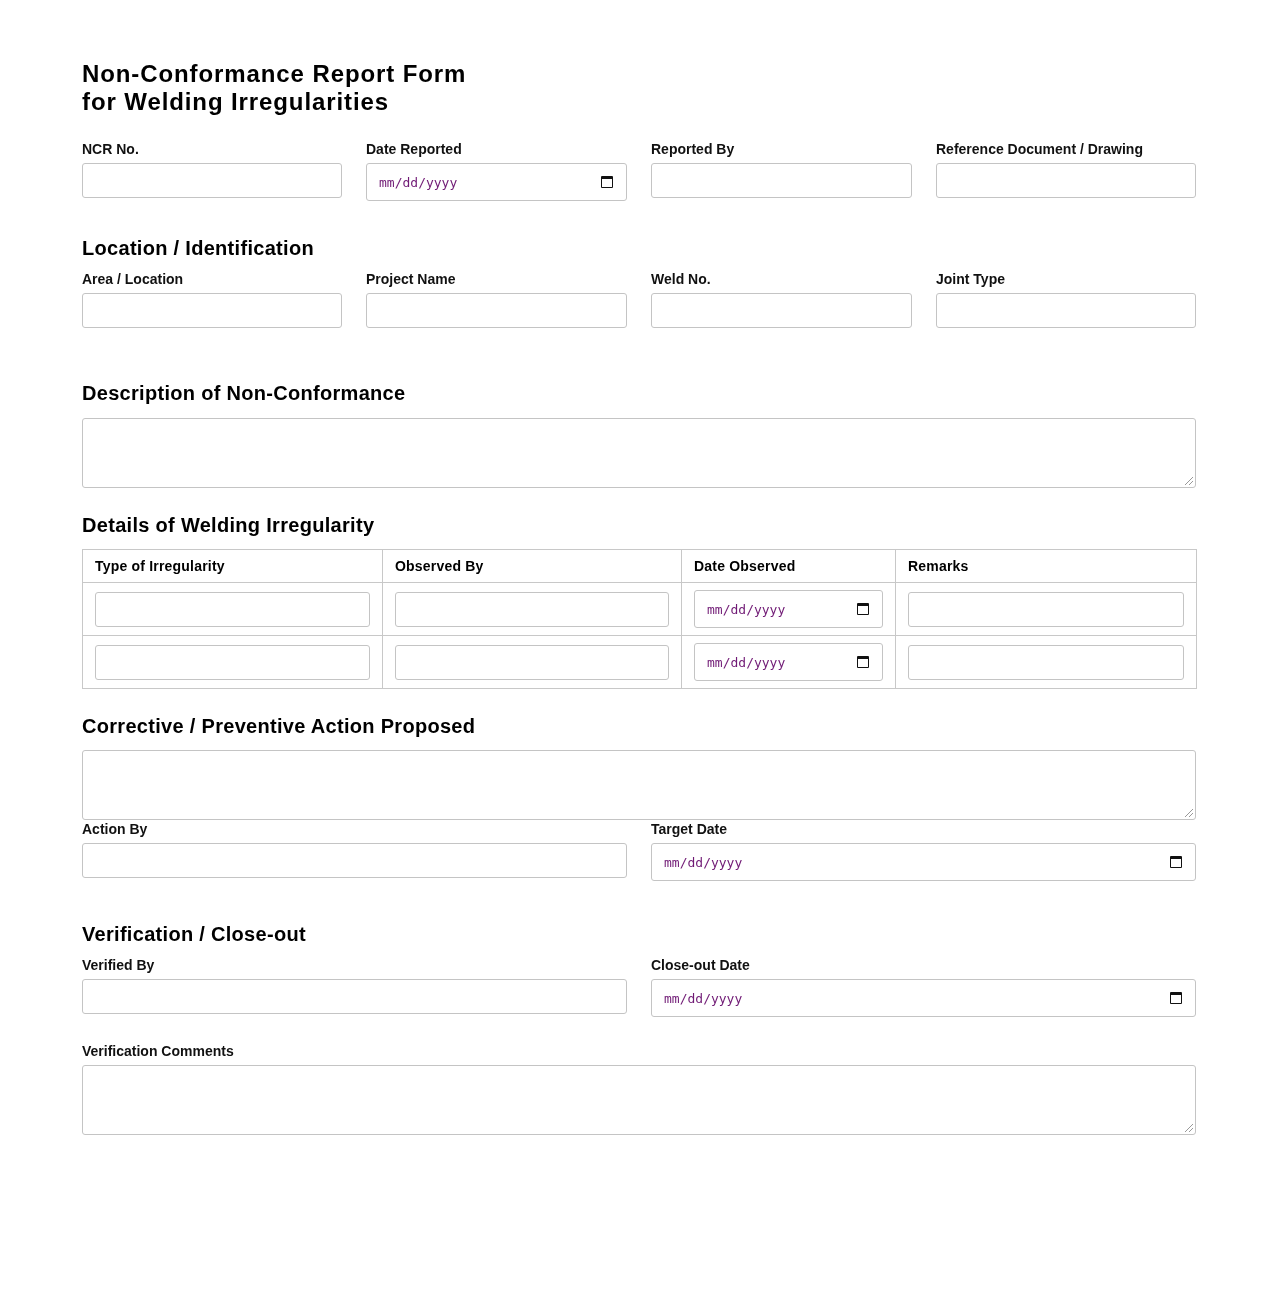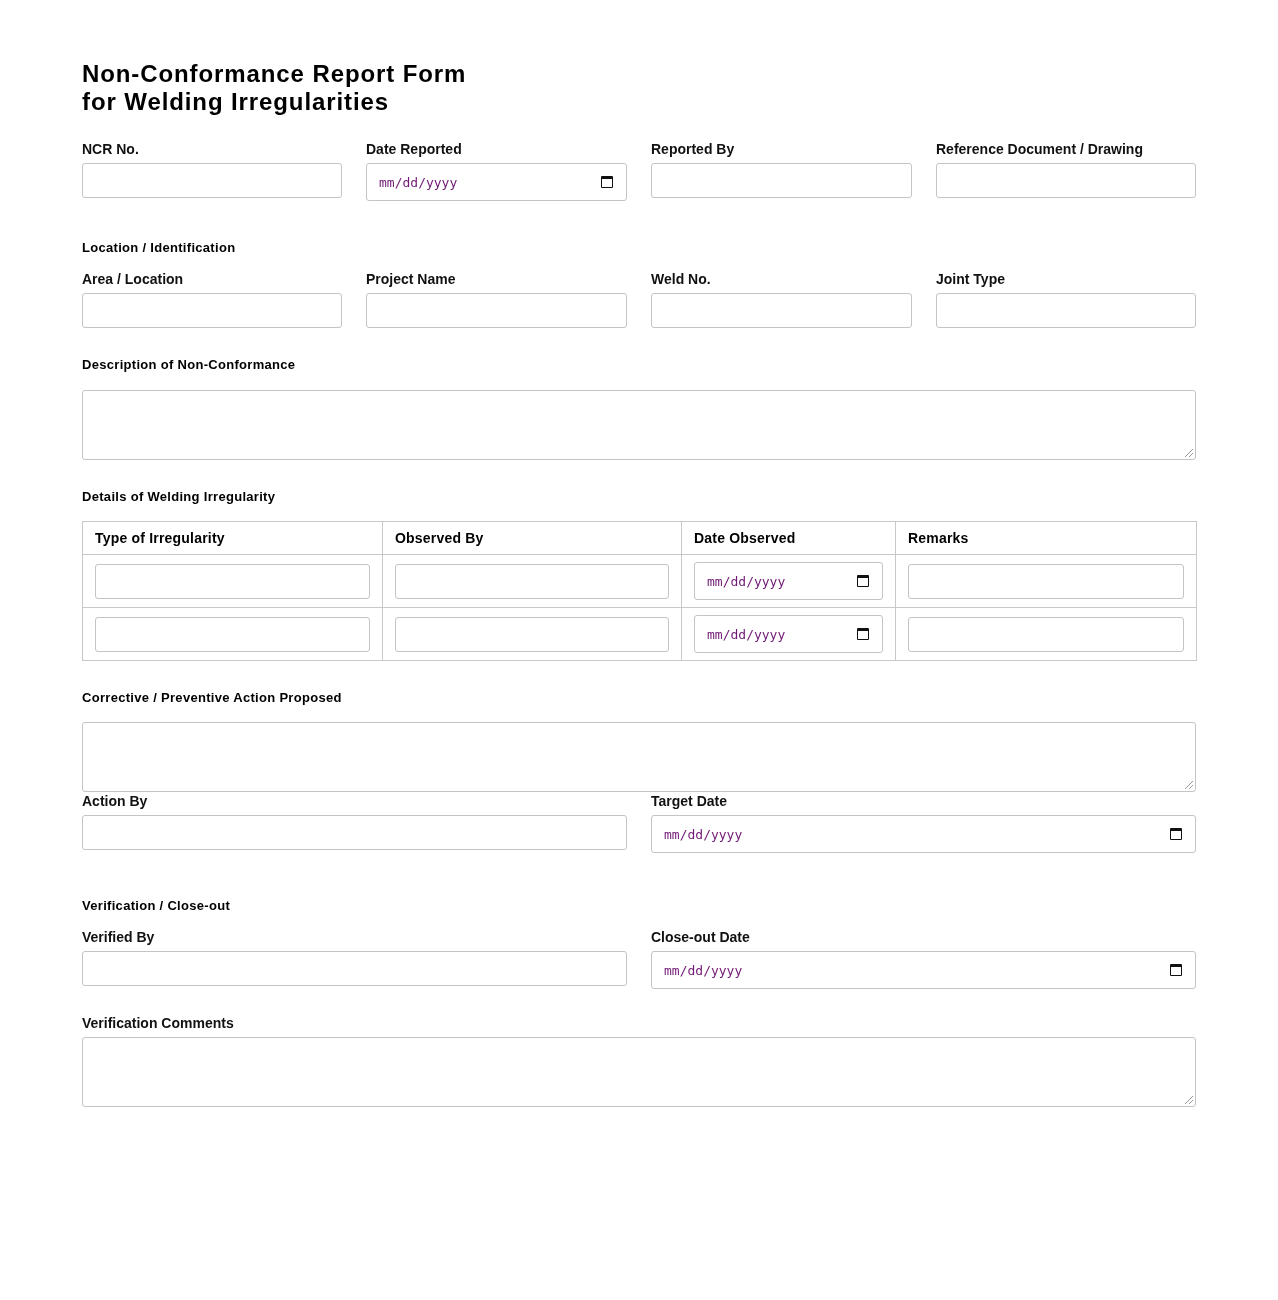--- a/index.html
+++ b/index.html
@@ -11,21 +11,21 @@
     }
     .page { position: relative; padding: 60px 82px 12px 82px; width: 1278px; }
     h1.title {
       margin: 0; font-size: 24px; line-height: 28px; font-weight: bold;
       letter-spacing: 0.9px; width: 420px;
     }
     .label {
       display: block; font-size: 14px; line-height: 16px; margin: 0 0 6px 0; color: #111; font-weight: bold;
     }
     .section-title {
-      font-size: 13px; font-weight: bold; line-height: 18px; margin: 0; letter-spacing: 0.3px;
+      font-size: 20px; font-weight: bold; line-height: 18px; margin: 0; letter-spacing: 0.3px;
     }
     .grid4 { display: grid; grid-template-columns: 260px 261px 261px 260px; column-gap: 24px; }
     .grid2 { display: grid; grid-template-columns: 545px 545px; column-gap: 24px; }
     .field { display: flex; flex-direction: column; }
     .input {
       height: 35px; width: 100%;
       border: 1px solid #c4c4c4; border-radius: 3px; background: #fff;
       display: flex; align-items: center; padding: 0 12px;
     }
     .date {
@@ -113,21 +113,21 @@
         </div>
     </div>
     <div class="field">
       <span class="label">Joint Type</span>
       <div class="input">
           <span></span>
         </div>
     </div>
   </div>
 
-  <h2 class="section-title" style="margin-top:28px;">Description of Non-Conformance</h2>
+  <h2 class="section-title" style="margin-top:56px;">Description of Non-Conformance</h2>
   <div class="textarea" style="margin-top:16px;">
     <span></span>
     <span class="resize-icon"></span>
   </div>
 
   <h2 class="section-title" style="margin-top:28px;">Details of Welding Irregularity</h2>
   <table class="details" style="margin-top:15px;">
     <colgroup>
       <col style="width:300px">
         <col style="width:299px">

